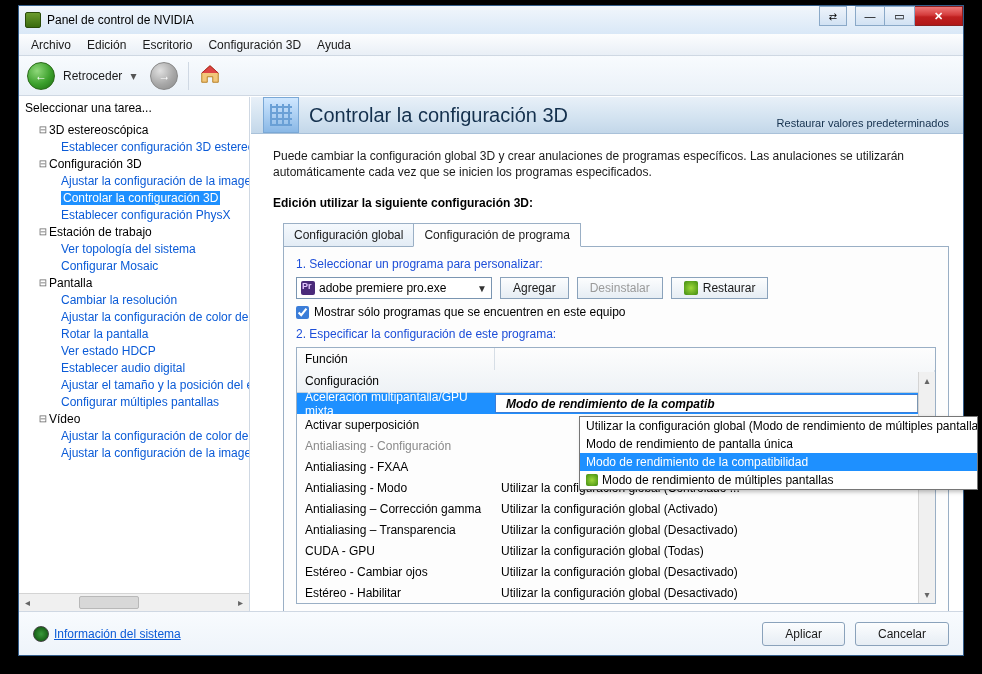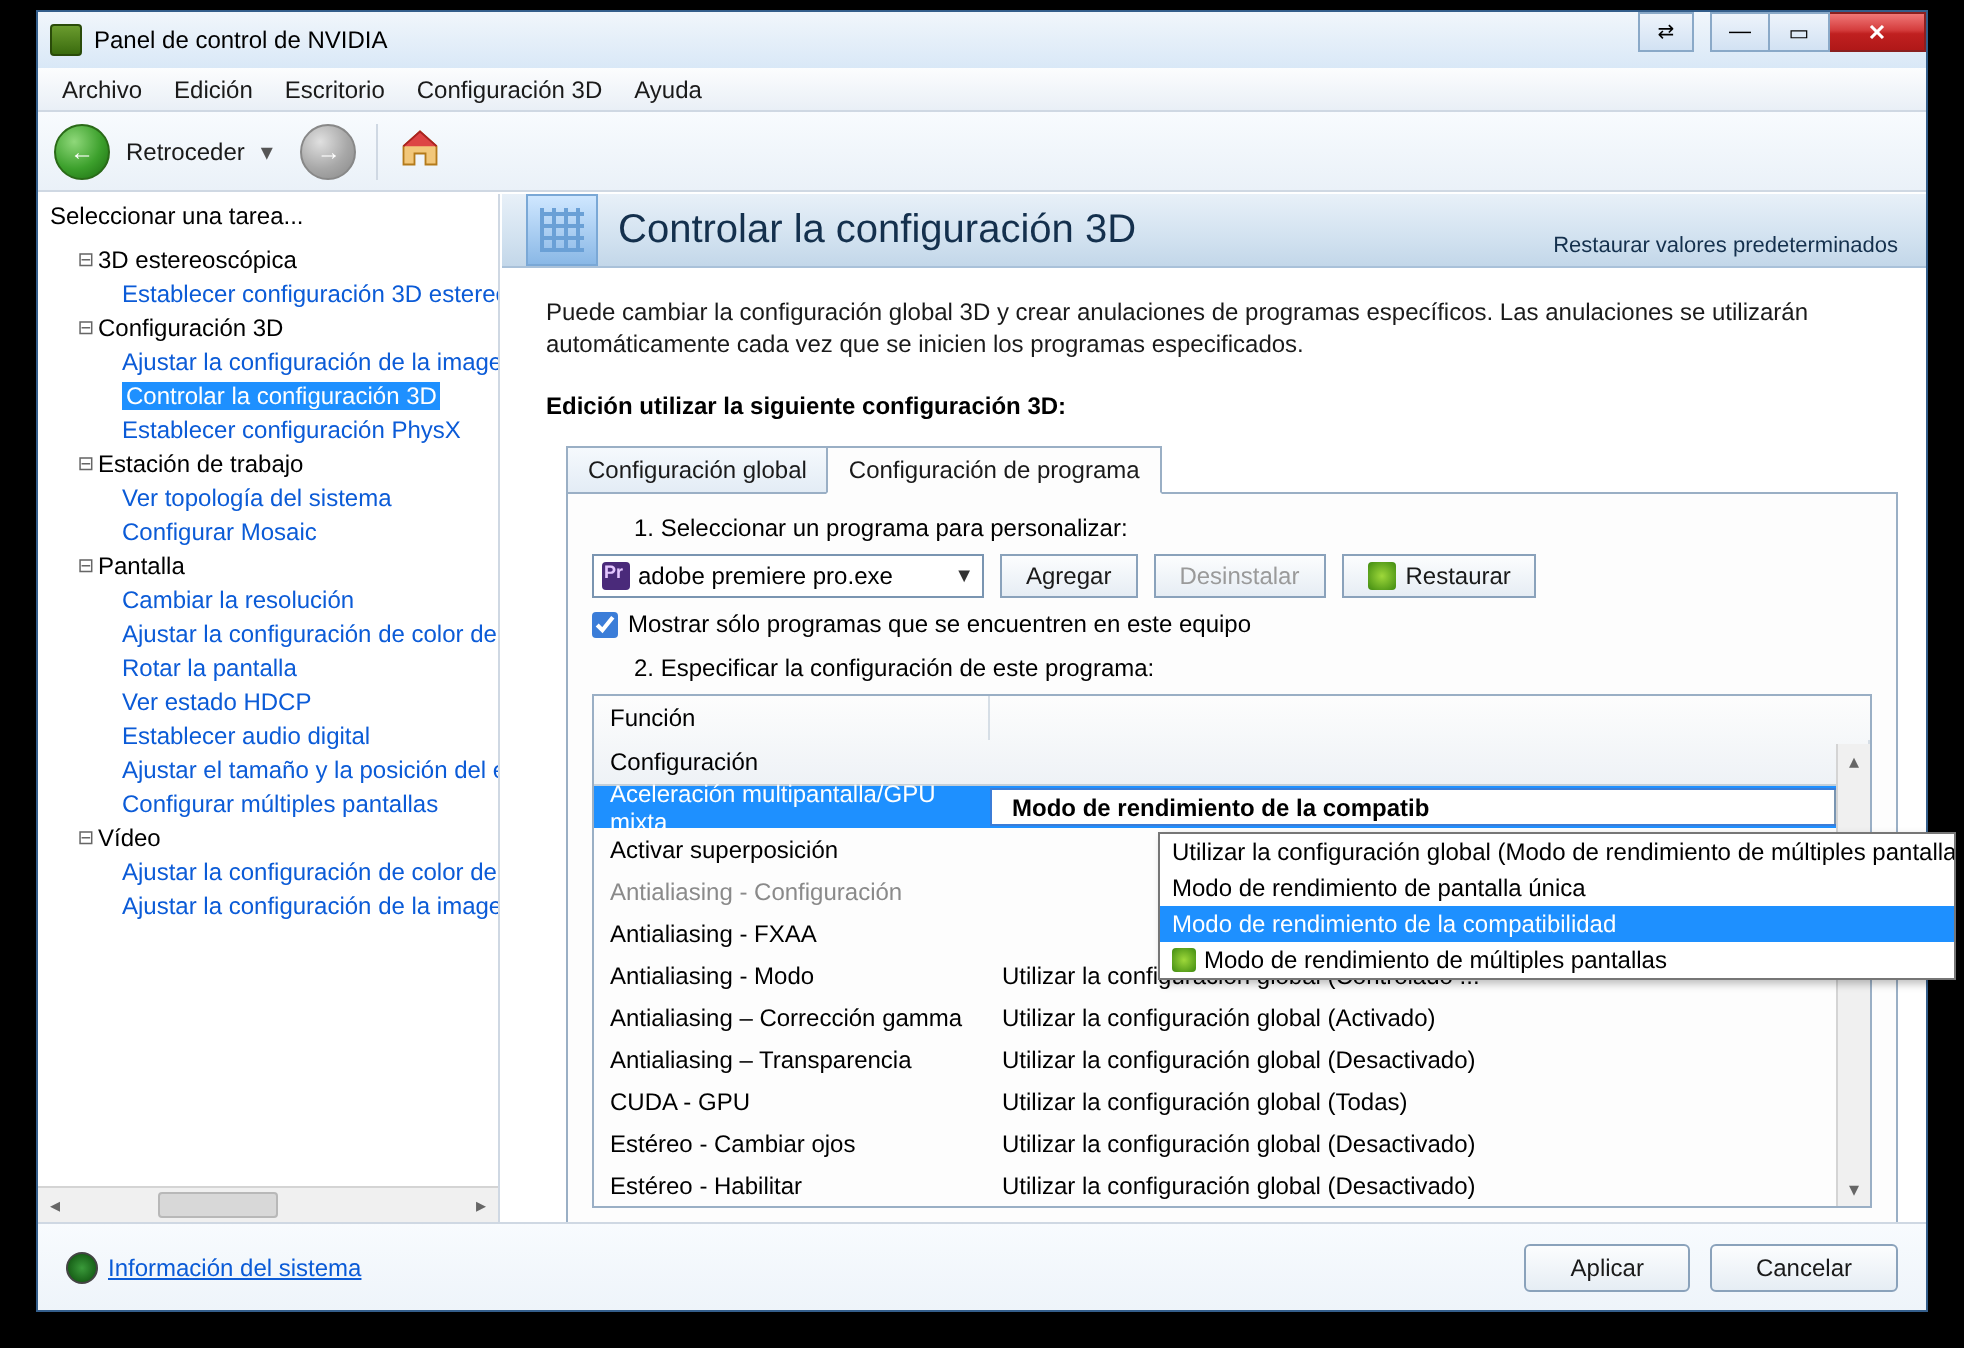--- a/index.html
+++ b/index.html
@@ -43,38 +43,38 @@
 .hdr h1 { font-size: 20px; font-weight: normal; color: #14304d; }
 .hdr .restore { position: absolute; right: 14px; bottom: 4px; color: #14304d; font-size: 11px; }
 .desc { padding: 14px 22px 10px 22px; color: #1a1a1a; font-size: 12px; line-height: 1.35; }
 .section-label { padding: 6px 22px 4px 22px; font-weight: bold; }
 .tabbar { display: flex; margin: 8px 0 0 32px; }
 .tab { padding: 4px 10px; border: 1px solid #9aafc5; background: linear-gradient(#f5f9fd,#e3ecf5); color: #1a1a1a; position: relative; top: 1px; }
 .tab.active { background: #fdfdfd; border-bottom-color: #fdfdfd; }
 .tab.inactive { border-right: none; }
 .tabpanel { margin: 0 14px 0 32px; border: 1px solid #9aafc5; background: #fdfdfd; padding: 10px 12px; }
 .row { display: flex; align-items: center; gap: 8px; margin: 6px 0; }
-.step { color: #000000; margin-left: 21px; }
+.step { color: #1d4ed8; }
 .select { display: flex; align-items: center; height: 22px; border: 1px solid #7a95b1; background: #fff; width: 196px; padding: 0 4px; }
 .select .pr-ico{ width:14px;height:14px;background:#4a2a7a;border-radius:2px;margin-right:4px;position:relative;}
 .select .pr-ico::after{content:"Pr";position:absolute;left:1px;top:0;color:#e4c6ff;font-size:9px;font-weight:bold;}
 .select .dd { margin-left:auto; color:#333; font-size:10px; }
 .btn { height: 22px; padding: 0 12px; border: 1px solid #8aa2bb; background: linear-gradient(#fcfdfe,#e6edf4); color: #1a1a1a; display:inline-flex;align-items:center; }
 .btn.disabled { color: #9a9a9a; }
 .btn .nvlogo { width:14px;height:14px;background:radial-gradient(circle,#9ed83a,#3f8a10);border-radius:2px;margin-right:5px;}
 .chk { display: flex; align-items: center; gap: 5px; }
 .chk input { width:13px;height:13px; accent-color:#3b7dd8;}
 .table-wrap { border: 1px solid #9aafc5; margin-top: 6px; position: relative; }
 .thead { display: flex; background: linear-gradient(#fdfdfd,#eef2f6); border-bottom: 1px solid #c3cfd9; flex-direction: column; }
 .thead div { padding: 4px 8px; border-right: 1px solid #d6dee6; }
 .col-f { width: 198px; } .col-c { flex: 1; }
 .trow { display: flex; height: 21px; align-items: center; }
 .trow .c1 { width: 198px; padding-left: 8px; } .trow .c2 { flex: 1; padding-left: 6px; }
 .trow.sel { background: #1e90ff; color: #fff; }
-.trow.sel .c2 { background: #fff; color: #000; display:flex; align-items:center; border:1px solid #3b7dd8; height:19px; font-weight:bold; }
+.trow.sel .c2 { background: #fff; color: #000; display:flex; align-items:center; border:1px solid #3b7dd8; height:19px; font-weight:bold;font-style:italic; }
 .trow.sel .c2 .dd{ margin-left:auto; width:17px; text-align:center; background:linear-gradient(#eaf2fb,#c5dbf2); border-left:1px solid #7a95b1; color:#333; font-size:10px; height:100%; display:flex;align-items:center;justify-content:center;}
 .trow .c1.muted { color: #8a8a8a; }
 .vscroll { position:absolute; right:0; top:24px; bottom:0; width:17px; background:#f0f0f0; border-left:1px solid #d4d4d4;}
 .vscroll .up,.vscroll .dn{position:absolute;left:0;width:16px;height:17px;display:flex;align-items:center;justify-content:center;font-size:10px;color:#666;}
 .vscroll .up{top:0}.vscroll .dn{bottom:0}
 .footer { height: 44px; border-top: 1px solid #cfd8e3; background: linear-gradient(#f8fbfe,#eef4fa); display: flex; align-items: center; padding: 0 14px; }
 .footer .sys { color: #0b5bd7; text-decoration: underline; display:flex; align-items:center; gap:5px;}
 .footer .sys-ico{width:16px;height:16px;background:radial-gradient(circle,#3a9a3a,#0a4a0a);border-radius:50%;border:1px solid #444;}
 .footer .spacer { flex: 1; }
 .footer .btn { height: 24px; padding: 0 22px; margin-left: 10px; border-radius:3px;}

